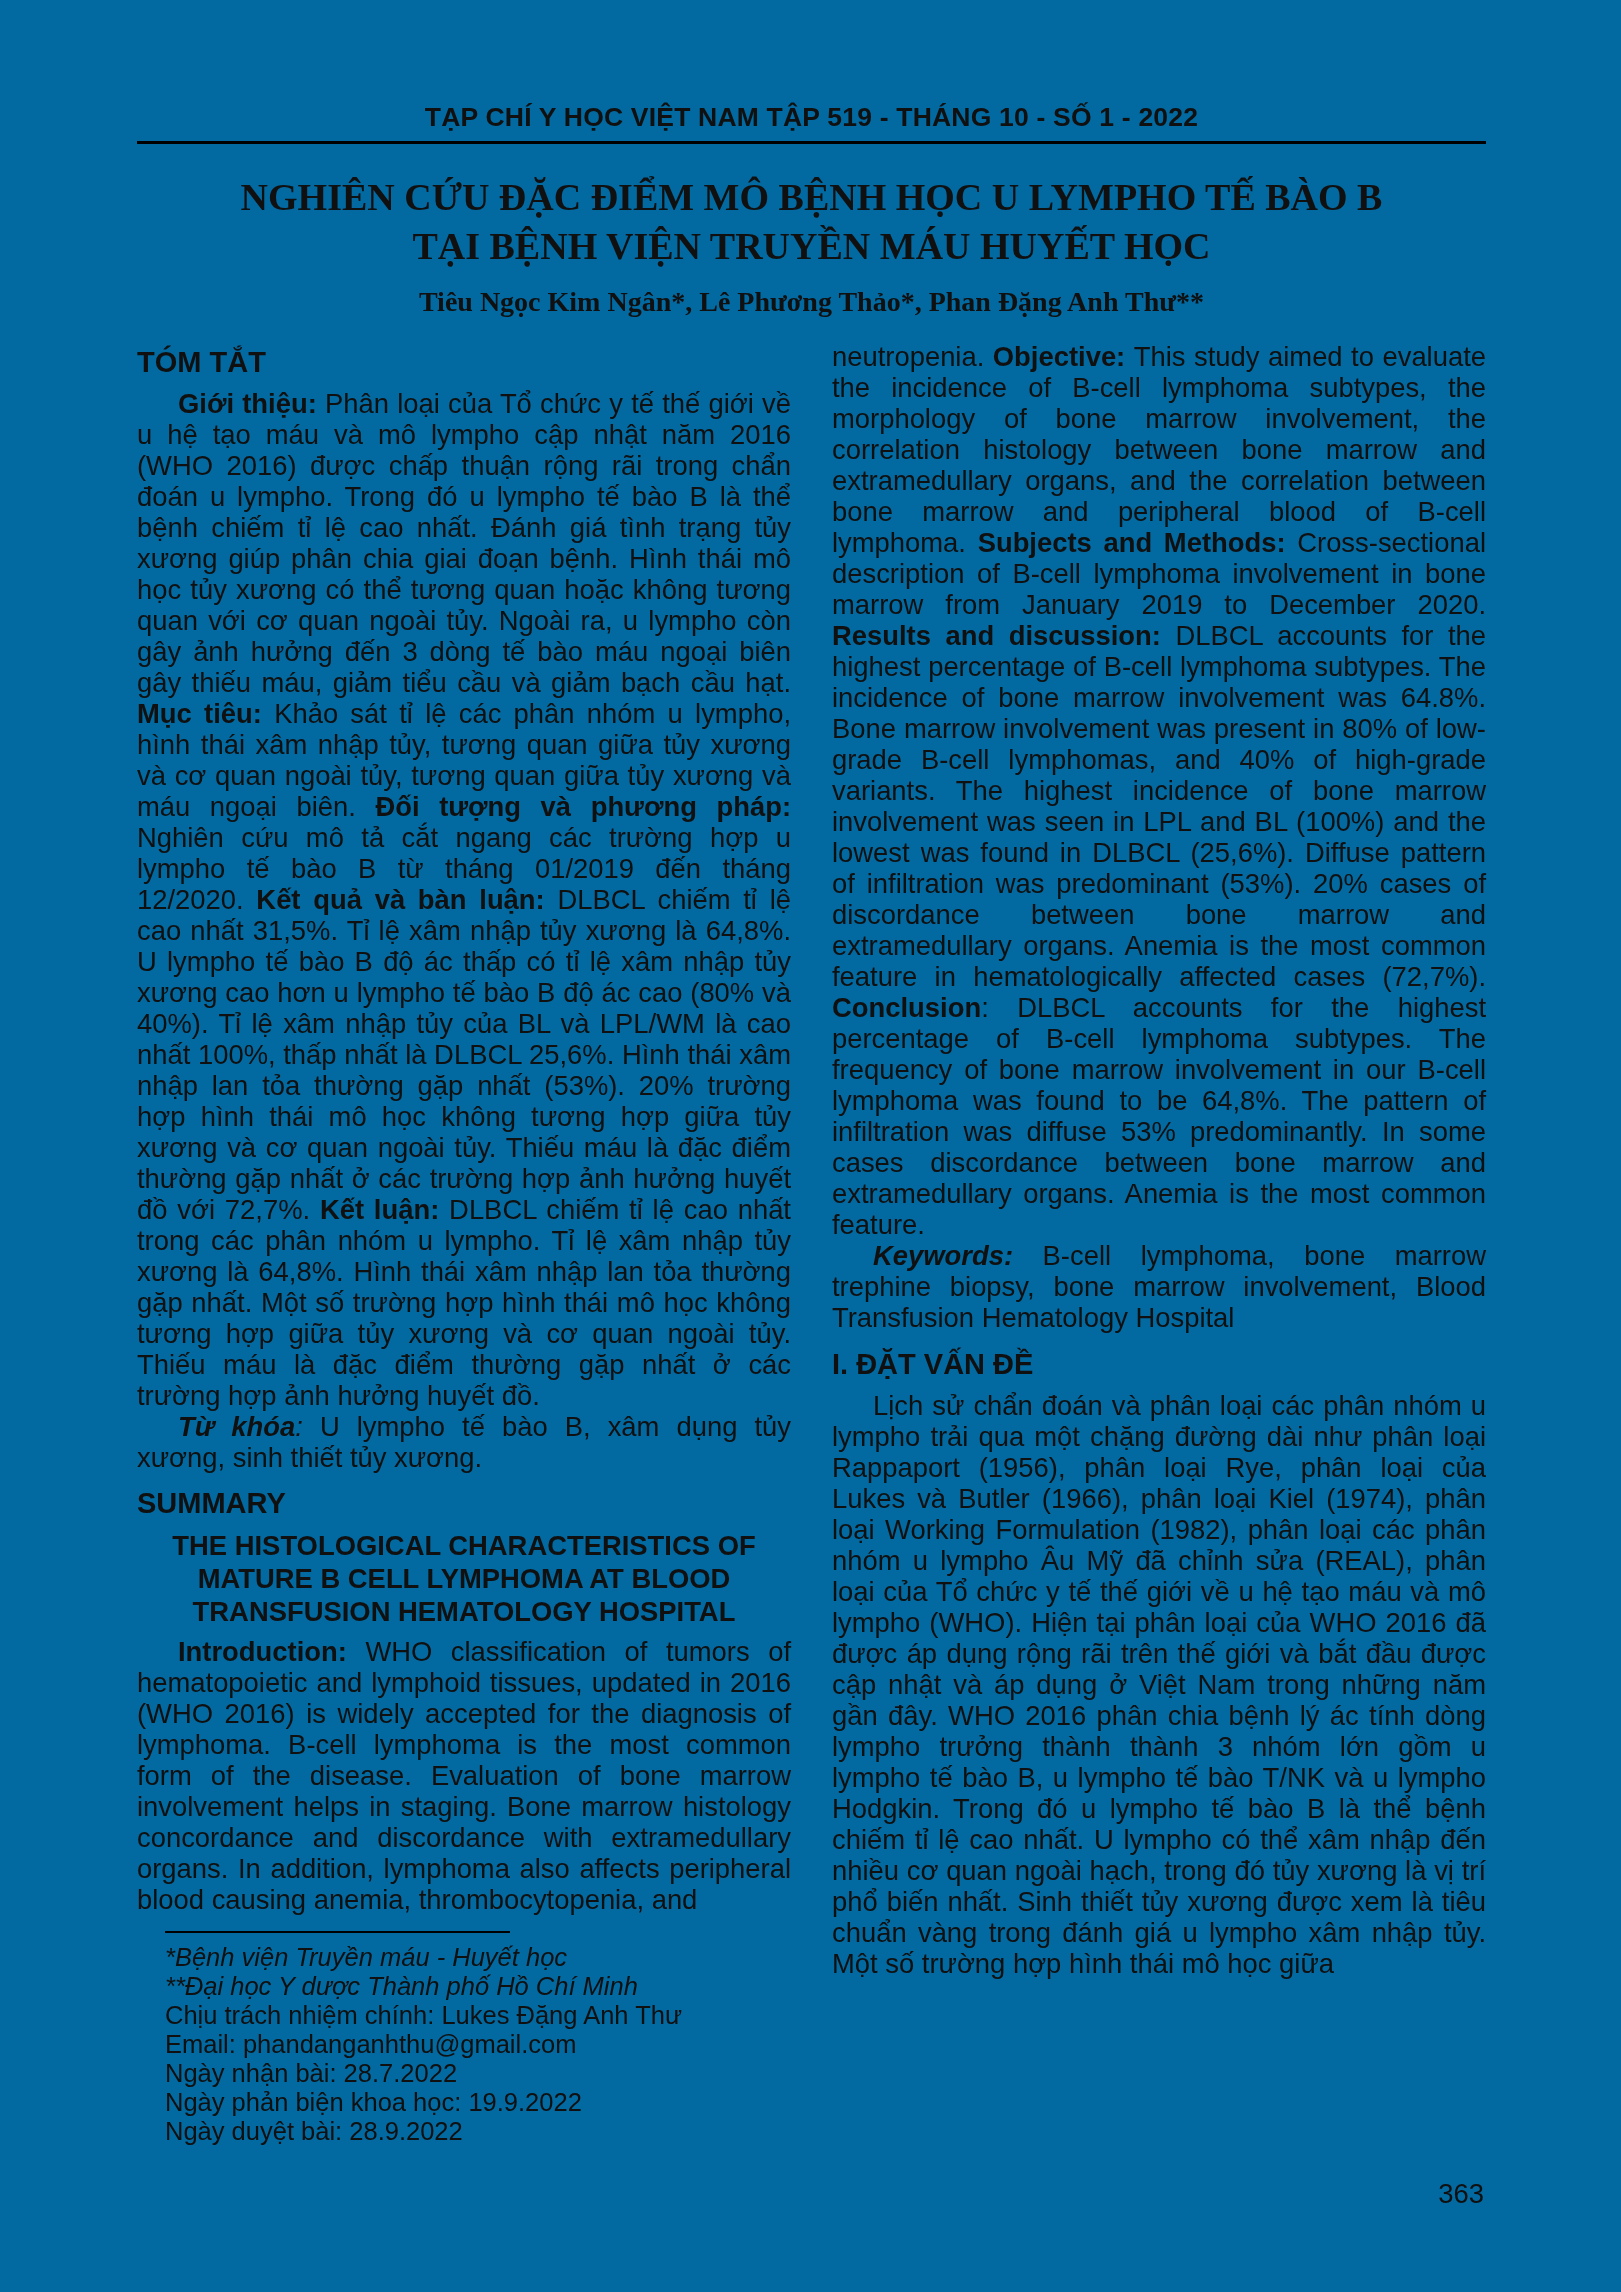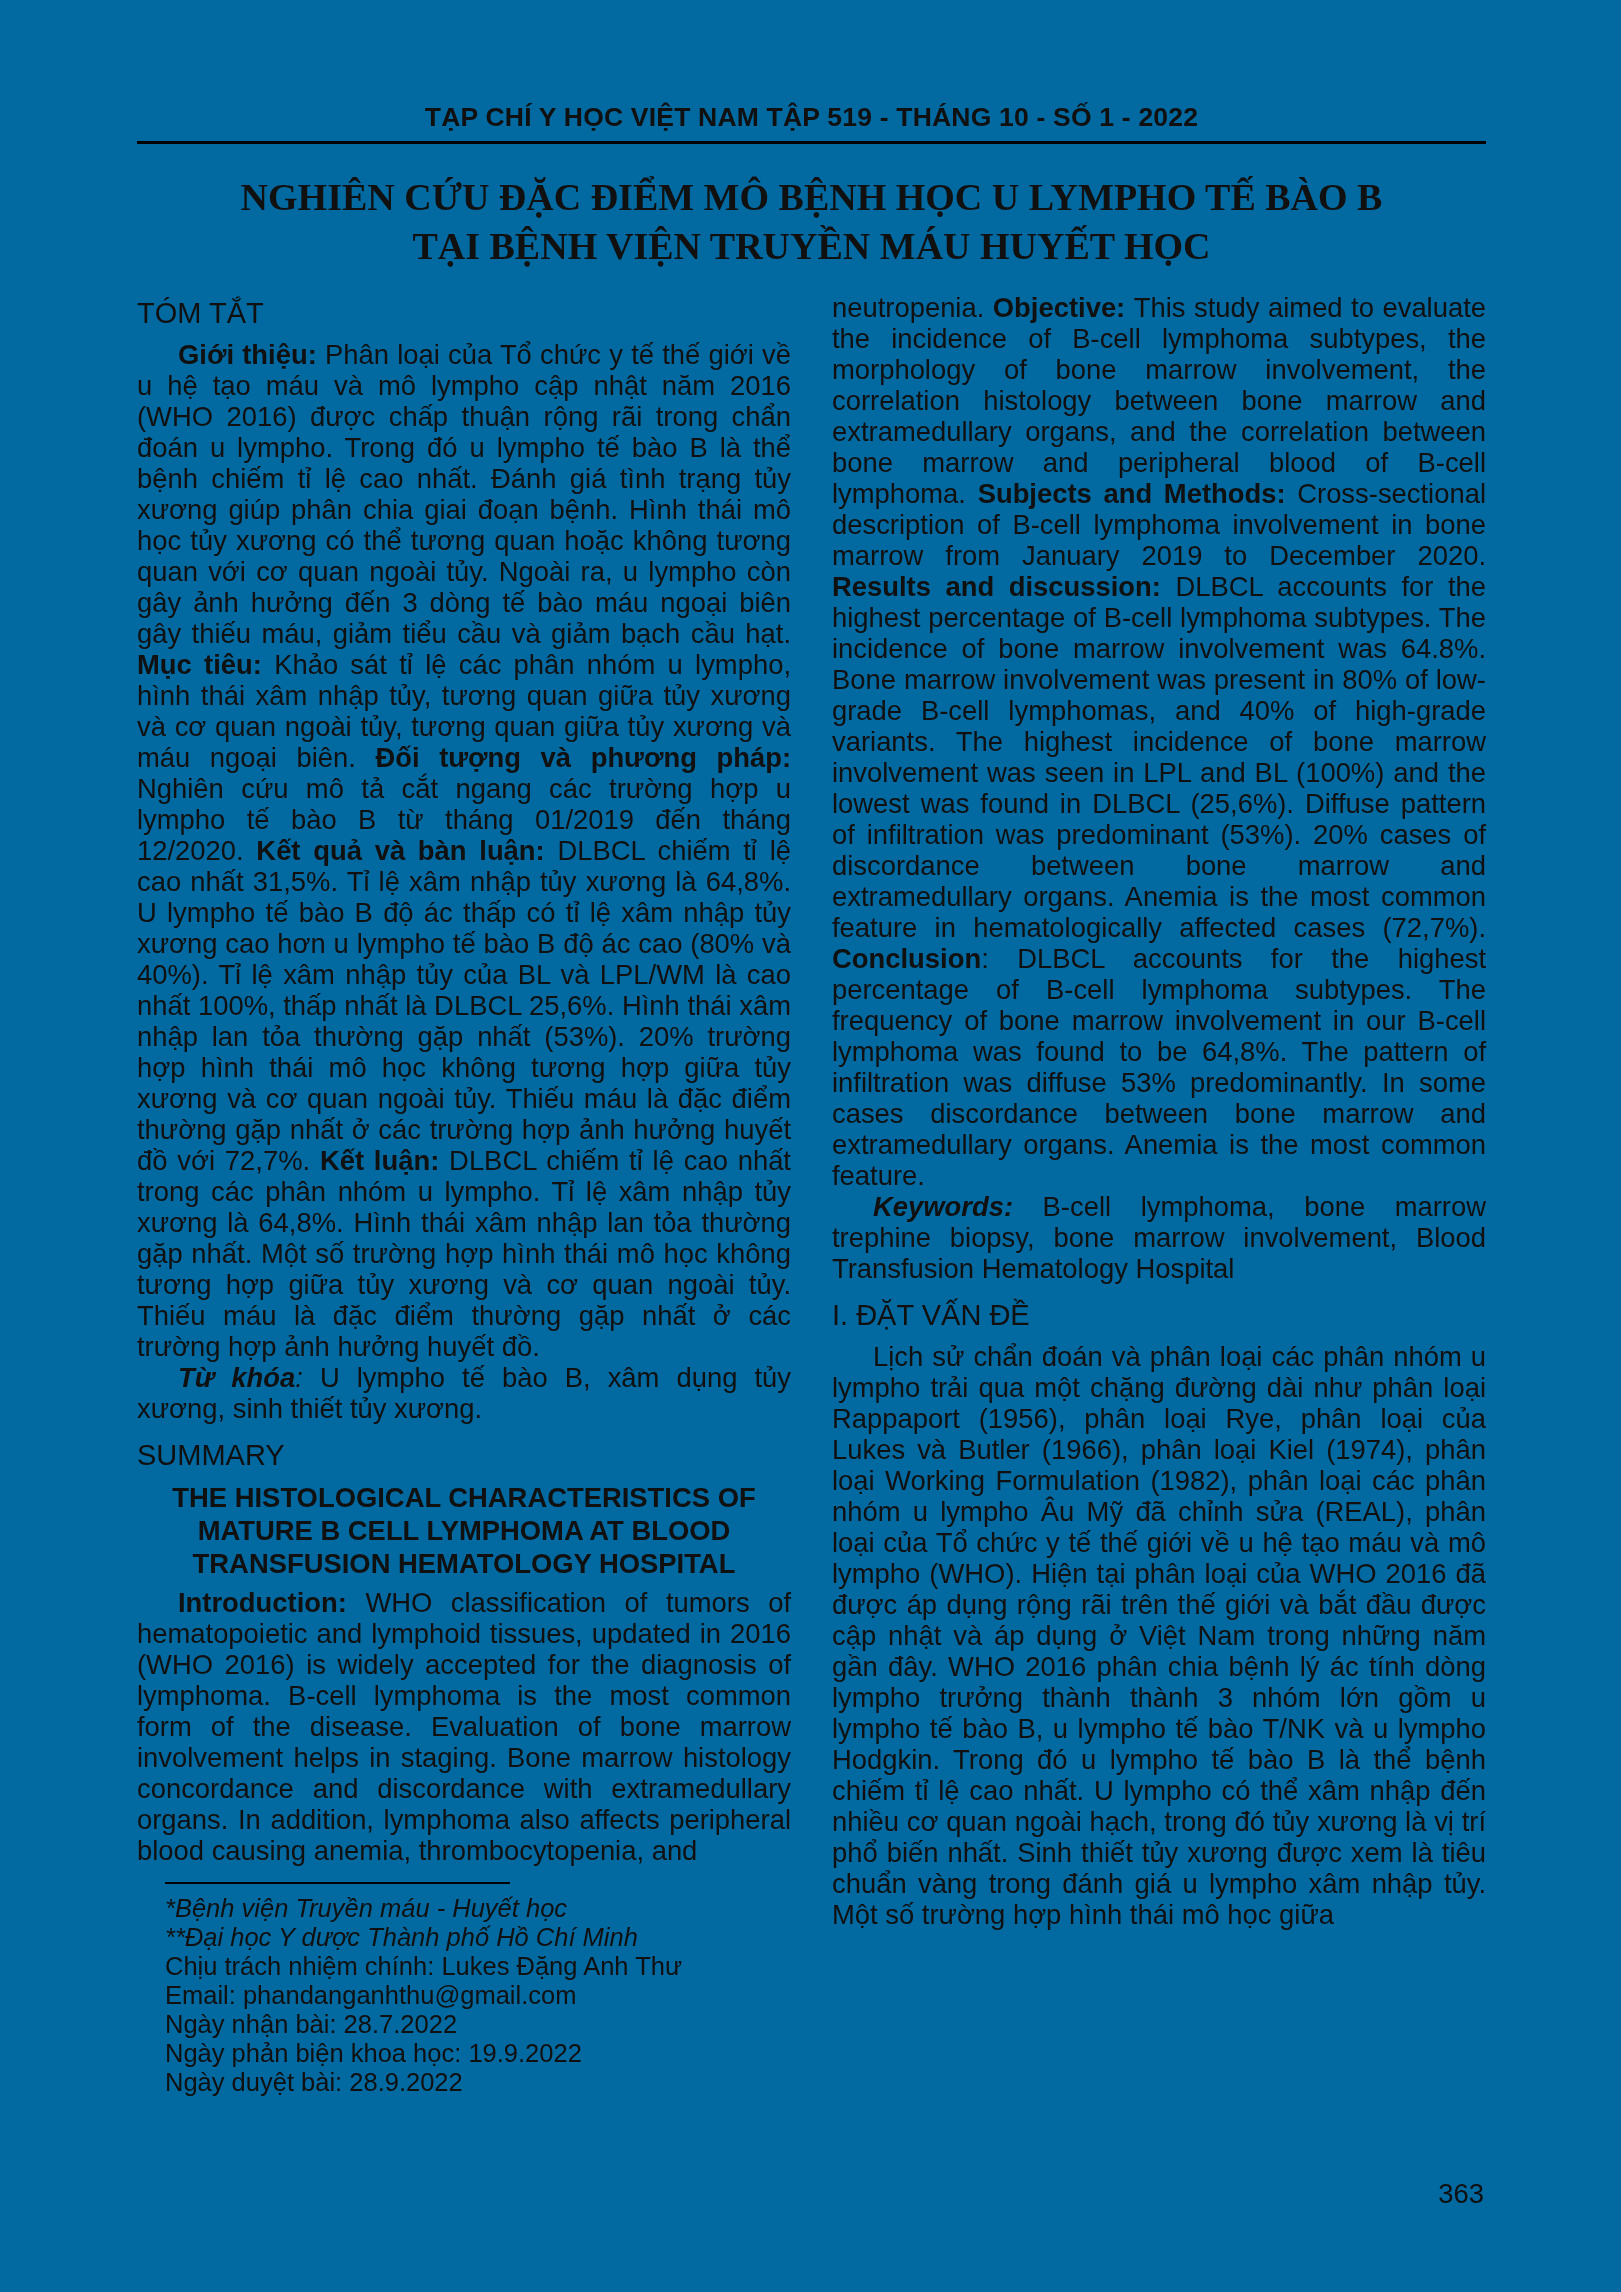--- a/index.html
+++ b/index.html
@@ -51,21 +51,21 @@
   .col {
     width: 654px;
     font-size: 27.4px;
     line-height: 31px;
     text-align: justify;
   }
 
   .sec-heading {
     font-size: 29px;
     line-height: 35px;
-    font-weight: 400;
+    font-weight: 700;
     text-align: left;
     margin: 3.9px 0 7.8px 0;
   }
   .sec-heading.mt { margin-top: 13.7px; }
 
   .para { text-align: justify; }
   .indent { text-indent: 41px; }
 
   .seg-b  { font-weight: 700; }
   .seg-i  { font-style: italic; }
@@ -107,20 +107,21 @@
 
   <div class="journal-header">
     <span>TẠP CHÍ Y HỌC VIỆT NAM TẬP 519 - THÁNG 10 - SỐ 1 - 2022</span>
   </div>
 
   <h1 class="article-title">
     <span>NGHIÊN CỨU ĐẶC ĐIỂM MÔ BỆNH HỌC U LYMPHO TẾ BÀO B</span><br>
     <span>TẠI BỆNH VIỆN TRUYỀN MÁU HUYẾT HỌC</span>
   </h1>
 
+  <div class="authors">Tiêu Ngọc Kim Ngân*, Lê Phương Thảo*, Phan Đặng Anh Thư**</div>
 
   <div class="columns">
 
     <div class="col">
       <h2 class="sec-heading">TÓM TẮT</h2>
 
       <p class="para indent"><span class="seg-b">Giới thiệu: </span><span>Phân loại của Tổ chức y tế thế giới về u hệ tạo máu và mô lympho cập nhật năm 2016 (WHO 2016) được chấp thuận rộng rãi trong chẩn đoán u lympho. Trong đó u lympho tế bào B là thể bệnh chiếm tỉ lệ cao nhất. Đánh giá tình trạng tủy xương giúp phân chia giai đoạn bệnh. Hình thái mô học tủy xương có thể tương quan hoặc không tương quan với cơ quan ngoài tủy. Ngoài ra, u lympho còn gây ảnh hưởng đến 3 dòng tế bào máu ngoại biên gây thiếu máu, giảm tiểu cầu và giảm bạch cầu hạt. </span><span class="seg-b">Mục tiêu: </span><span>Khảo sát tỉ lệ các phân nhóm u lympho, hình thái xâm nhập tủy, tương quan giữa tủy xương và cơ quan ngoài tủy, tương quan giữa tủy xương và máu ngoại biên. </span><span class="seg-b">Đối tượng và phương pháp: </span><span>Nghiên cứu mô tả cắt ngang các trường hợp u lympho tế bào B từ tháng 01/2019 đến tháng 12/2020. </span><span class="seg-b">Kết quả và bàn luận: </span><span>DLBCL chiếm tỉ lệ cao nhất 31,5%. Tỉ lệ xâm nhập tủy xương là 64,8%. U lympho tế bào B độ ác thấp có tỉ lệ xâm nhập tủy xương cao hơn u lympho tế bào B độ ác cao (80% và 40%). Tỉ lệ xâm nhập tủy của BL và LPL/WM là cao nhất 100%, thấp nhất là DLBCL 25,6%. Hình thái xâm nhập lan tỏa thường gặp nhất (53%). 20% trường hợp hình thái mô học không tương hợp giữa tủy xương và cơ quan ngoài tủy. Thiếu máu là đặc điểm thường gặp nhất ở các trường hợp ảnh hưởng huyết đồ với 72,7%. </span><span class="seg-b">Kết luận: </span><span>DLBCL chiếm tỉ lệ cao nhất trong các phân nhóm u lympho. Tỉ lệ xâm nhập tủy xương là 64,8%. Hình thái xâm nhập lan tỏa thường gặp nhất. Một số trường hợp hình thái mô học không tương hợp giữa tủy xương và cơ quan ngoài tủy. Thiếu máu là đặc điểm thường gặp nhất ở các trường hợp ảnh hưởng huyết đồ.</span></p>
 
       <p class="para indent"><span class="seg-bi">Từ khóa</span><span class="seg-i">: </span><span>U lympho tế bào B, xâm dụng tủy xương, sinh thiết tủy xương.</span></p>
 

